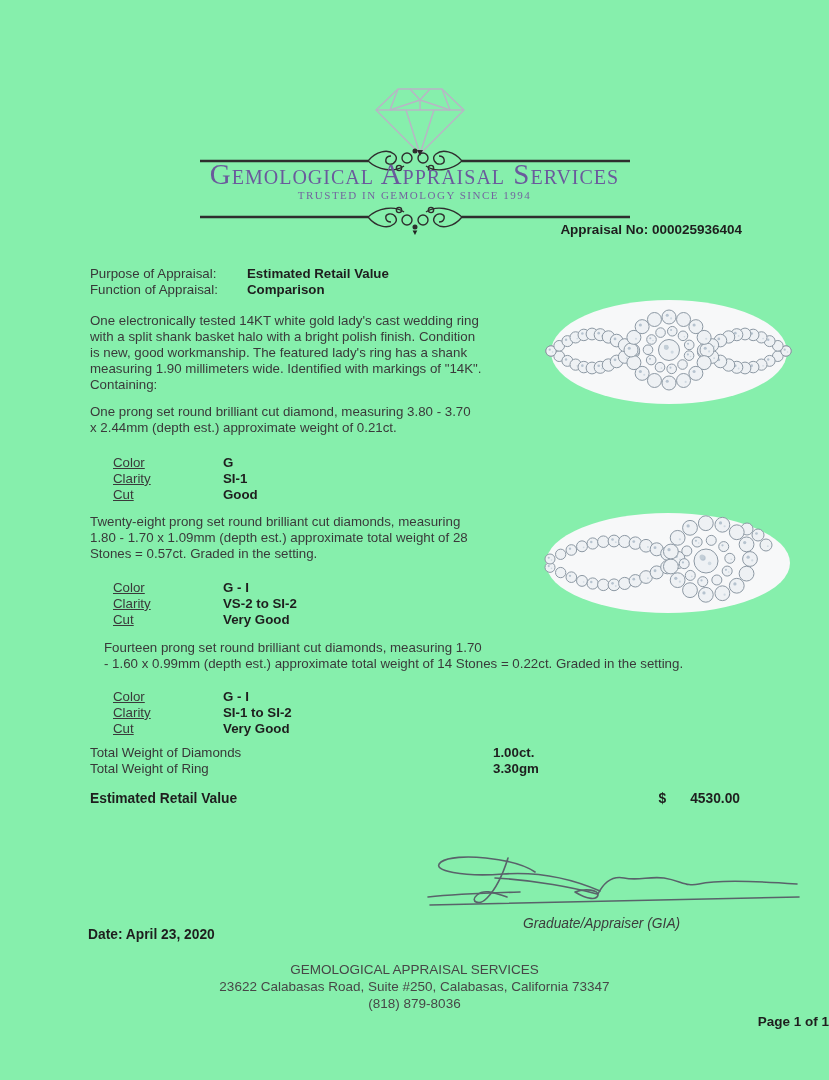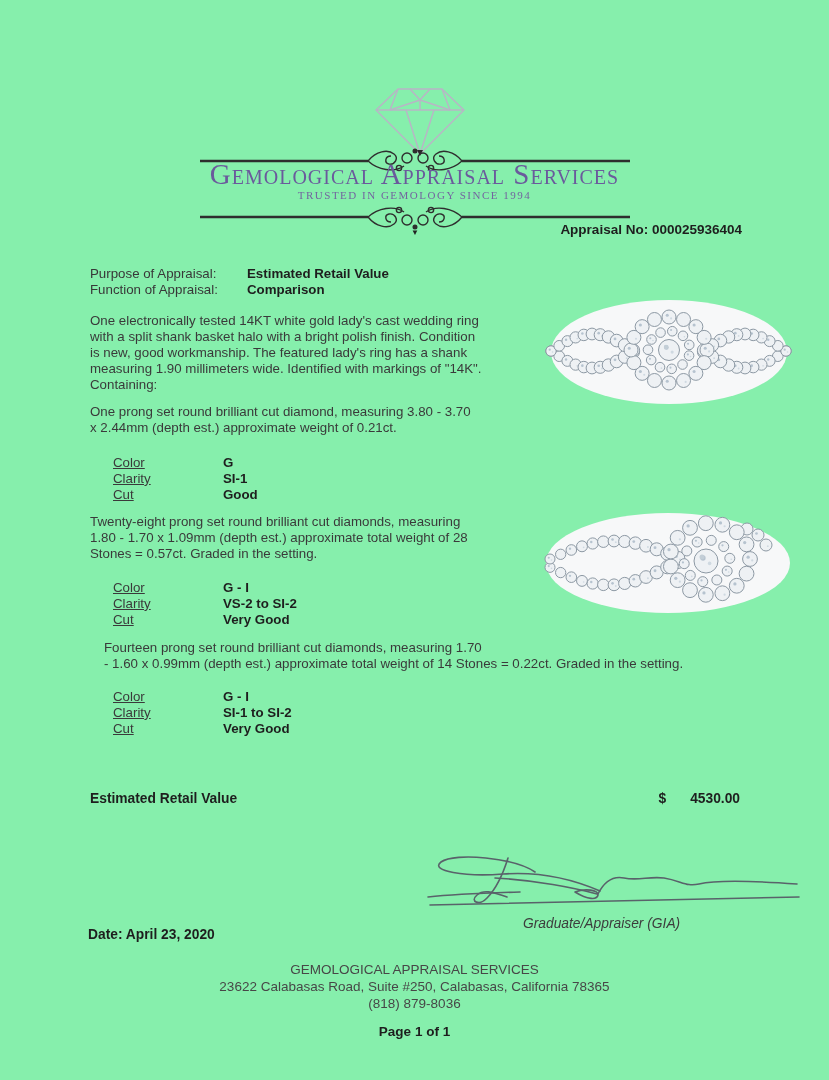--- a/index.html
+++ b/index.html
@@ -50,21 +50,21 @@
   .erv{left:90px;top:791px;width:650px;display:flex;font-size:13.8px;}
   .erv-label{flex:1;}
   .erv-amount{margin-left:24px;}
 
   .signature-svg{left:425px;top:850px;width:378px;height:62px;}
   .sig-cap{left:523px;top:915px;font-size:13.8px;line-height:17px;}
   .sig-cap .sub{font-style:italic;font-weight:normal;color:#3c3c3c;}
   .date-line{left:88px;top:919px;font-size:13.8px;margin-top:8px;}
 
   .footer{left:0;right:0;top:961px;text-align:center;font-size:13.5px;line-height:17px;color:#474747;}
-  .footer .pg{font-weight:bold;color:#1e1e1e;margin-top:11px;}
+  .footer .pg{font-weight:bold;color:#1e1e1e;margin-top:1px;text-align:right;}
 
   svg{display:block;}
 </style>
 </head>
 <body>
 
 <div class="page">
 
   <svg class="abs logo-diamond" viewBox="0 0 104 72">
     <g fill="none" stroke="#b9b4c6" stroke-width="1.4" stroke-linejoin="round">
@@ -443,20 +443,30 @@
     <div class="spec-row">
         <span class="spec-label">Clarity</span>
         <span class="b">SI-1 to SI-2</span>
       </div>
     <div class="spec-row">
         <span class="spec-label">Cut</span>
         <span class="b">Very Good</span>
       </div>
   </div>
 
+  <div class="abs totals">
+    <div class="totals-row">
+      <span>Total Weight of Diamonds</span>
+      <span class="totals-value b">1.00ct.</span>
+    </div>
+    <div class="totals-row">
+      <span>Total Weight of Ring</span>
+      <span class="totals-value b">3.30gm</span>
+    </div>
+  </div>
 
   <div class="abs erv">
     <span class="erv-label b">Estimated Retail Value</span>
     <span class="b">$</span>
     <span class="erv-amount b">4530.00</span>
   </div>
 
   <svg class="abs signature-svg" viewBox="0 0 378 62">
     <g fill="none" stroke="#59626a" stroke-width="1.6" stroke-linecap="round">
       <path d="M110,22 C90,8 30,2 16,12 C4,21 40,27 78,24 C120,21 152,31 175,41"></path>
@@ -468,18 +478,18 @@
       <path d="M3,47 C30,44 60,43 95,42"></path>
     </g>
   </svg>
   <div class="abs sig-cap">
     <div class="sub">Graduate/Appraiser (GIA)</div>
   </div>
   <div class="abs date-line b">Date: April 23, 2020</div>
 
   <div class="abs footer">
     <div>GEMOLOGICAL APPRAISAL SERVICES</div>
-    <div>23622 Calabasas Road, Suite #250, Calabasas, California 78365</div>
+    <div>23622 Calabasas Road, Suite #250, Calabasas, California 73347</div>
     <div>(818) 879-8036</div>
     <div class="pg">Page 1 of 1</div>
   </div>
 
 </div>
 
 </body></html>

